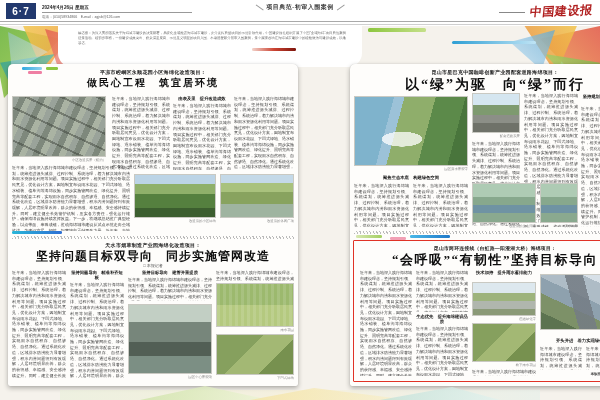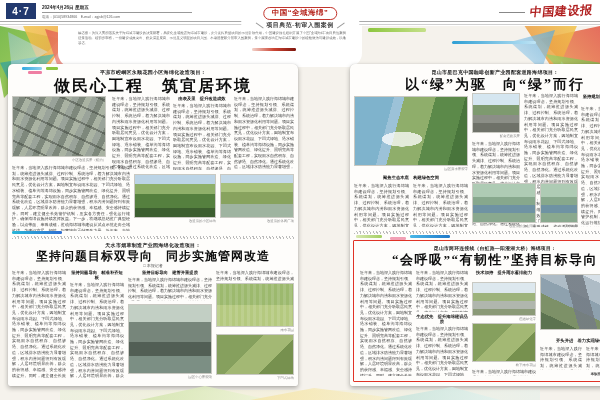--- a/index.html
+++ b/index.html
@@ -79,48 +79,47 @@
     <div class="tri" style="left:8px;top:8px;width:40px;height:40px;background:linear-gradient(135deg,#9fc8e8,#e8f2fa);clip-path:polygon(0 0,100% 50%,10% 100%);opacity:.5;"></div>
   </div>
   <div class="art" style="right:0;top:24px;width:95px;height:74px;">
     <div class="tri" style="right:-10px;top:0;width:70px;height:74px;background:linear-gradient(225deg,#e2574c,#f0b15a);clip-path:polygon(100% 0,0 20%,80% 100%);opacity:.9;"></div>
     <div class="tri" style="right:20px;top:-5px;width:60px;height:55px;background:linear-gradient(240deg,#f2c94c,#e8893f);clip-path:polygon(100% 0,0 0,60% 100%);opacity:.85;"></div>
     <div class="tri" style="right:0;top:30px;width:55px;height:44px;background:linear-gradient(225deg,#7ab648,#c3dc7e);clip-path:polygon(100% 20%,0 0,70% 100%);opacity:.8;"></div>
     <div class="tri" style="right:45px;top:6px;width:45px;height:40px;background:linear-gradient(225deg,#5aa7d8,#bfe0f2);clip-path:polygon(100% 0,0 30%,70% 100%);opacity:.7;"></div>
   </div>
 
   <div id="mh">
-    <div id="pgnum">4·7</div>
+    <div id="pgnum">6·7</div>
     <div id="dateblk">
       <div class="l1">2024年4月26日 星期五</div>
       <div class="l2">电话：(010)58934866　E-mail：zgjsb@126.com</div>
     </div>
   </div>
   <div class="rule1"></div>
   <div class="rule2"></div>
   <div id="badge">
-    <div class="pill">中国“全域海绵”</div>
     <div class="sub"><span class="ribline rl"></span><span>项目典范·初审入围案例</span><span class="ribline rr"></span></div>
   </div>
   <div id="brandline"></div>
   <div id="brand">中国建设报</div>
 
   <div id="introPanel"></div>
   <div id="intro">编者按：为深入贯彻落实关于海绵城市建设的决策部署，系统化全域推进海绵城市建设，充分发挥典型项目的示范引领作用，中国建设报社组织开展了中国“全域海绵”项目典范案例征集活动。经初步审核，一批建设成效突出、群众满意度高、示范意义明显的项目入围。本期选登部分初审入围案例，集中展现各地在海绵城市建设中的经验做法与建设成效，以飨读者。</div>
   <div id="introbar"></div>
   <div class="decobar" style="left:368px;top:28px;width:58px;height:4px;background:linear-gradient(90deg,#8cc63f,#c5e08a);"></div>
   <div class="decobar" style="left:452px;top:41px;width:84px;height:3px;background:linear-gradient(90deg,#2e9fd4,#bfe4f5);"></div>
 
   <div class="page" id="pageL">
     <div class="dash" style="left:14px;top:3px;width:20px;background:linear-gradient(90deg,#31a8e0,#8fd0ee);"></div>
     <div class="dash" style="left:38px;top:3px;width:12px;background:#8cc63f;"></div>
     <div class="dash" style="left:20px;top:7px;width:14px;background:#ef7fa3;"></div>
 
     <div class="kicker" style="top:5px;">平凉市崆峒区永顺花园小区海绵化改造项目：</div>
-    <div class="hl" style="top:12px;font-size:16px;letter-spacing:2px;">做民心工程　筑宜居环境</div>
+    <div class="hl" style="top:12px;font-size:10px;letter-spacing:2px;">做民心工程　筑宜居环境</div>
     <div class="ph ph-aerial" style="left:4px;top:32px;width:94px;height:61px;"></div>
     <div class="cap" style="left:4px;top:94px;width:94px;">小区改造实景（航拍）</div>
     <div class="t" style="left:104px;top:32px;width:58px;height:74px;">近年来，当地深入践行海绵城市建设理念，坚持规划引领、系统谋划，统筹推进源头减排、过程控制、系统治理，着力解决城市内涝和雨水资源化利用等问题。项目实施过程中，相关部门充分听取居民意见，优化设计方案，因地制宜布设雨水花园、下凹式绿地、透水铺装、植草沟等海绵设施，同步实施管网改造、绿化提升、照明完善等配套工程，实现雨水自然积存、自然渗透、自然净化。通过系统化改造，区域排水防涝能力显著增强，积水内涝问题得到有效缓解，人居环境明显改善，群众的获得感、幸福感、安全感持续提升。同时，建立健全长效管护机制，压实各方责任，强化运行维护，确保海绵设施持续发挥效益。下一步，将继续总结推广典型经验，以点带面、串珠成链，推动海绵城市建设从试点示范走向全域推进，为建设宜居、韧性、智慧城市贡献更多力量。近年来，当地深入践行海绵城市建设理念，坚持规划引领、系统谋划，统筹推进源头减排、过程控制、系统治理，着力解决城市内涝和雨水资源化利用等问题。项目实施过程中，相关部门充分听取居民意见，优化设计方案，因地制宜布设雨水花园、下凹式绿地、透水铺装、植草沟等海绵设施，同步实施管网改造、绿化提升、照明完善等配套工程，实现雨水自然积存、自然渗透、自然净化。通过系统化改造，区域排水防涝能力显著增强，积水内涝问题得到有效缓解，人居环境明显改善，群众的获得感、幸福感持续提升。</div>
     <div class="sh" style="left:165px;top:32px;width:58px;">由表及里　提升改造成效</div>
     <div class="t" style="left:165px;top:39px;width:58px;height:67px;">近年来，当地深入践行海绵城市建设理念，坚持规划引领、系统谋划，统筹推进源头减排、过程控制、系统治理，着力解决城市内涝和雨水资源化利用等问题。项目实施过程中，相关部门充分听取居民意见，优化设计方案，因地制宜布设雨水花园、下凹式绿地、透水铺装、植草沟等海绵设施，同步实施管网改造、绿化提升、照明完善等配套工程，实现雨水自然积存、自然渗透、自然净化。通过系统化改造，区域排水防涝能力显著增强，积水内涝问题得到有效缓解，人居环境明显改善，群众的获得感、幸福感、安全感持续提升。同时，建立健全长效管护机制，压实各方责任，强化运行维护，确保海绵设施持续发挥效益。下一步，将继续总结推广典型经验，以点带面、串珠成链，推动海绵城市建设从试点示范走向全域推进，为建设宜居、韧性、智慧城市贡献更多力量。近年来，当地深入践行海绵城市建设理念，坚持规划引领、系统谋划，统筹推进源头减排、过程控制、系统治理，着力解决城市内涝和雨水资源化利用等问题。项目实施过程中，相关部门充分听取居民意见，优化设计方案，因地制宜布设雨水花园、下凹式绿地、透水铺装、植草沟等海绵设施，同步实施管网改造、绿化提升、照明完善等配套工程，实现雨水自然积存、自然渗透、自然净化。通过系统化改造，区域排水防涝能力显著增强，积水内涝问题得到有效缓解，人居环境明显改善，群众的获得感、幸福感持续提升。</div>
     <div class="t" style="left:226px;top:32px;width:60px;height:74px;">近年来，当地深入践行海绵城市建设理念，坚持规划引领、系统谋划，统筹推进源头减排、过程控制、系统治理，着力解决城市内涝和雨水资源化利用等问题。项目实施过程中，相关部门充分听取居民意见，优化设计方案，因地制宜布设雨水花园、下凹式绿地、透水铺装、植草沟等海绵设施，同步实施管网改造、绿化提升、照明完善等配套工程，实现雨水自然积存、自然渗透、自然净化。通过系统化改造，区域排水防涝能力显著增强，积水内涝问题得到有效缓解，人居环境明显改善，群众的获得感、幸福感、安全感持续提升。同时，建立健全长效管护机制，压实各方责任，强化运行维护，确保海绵设施持续发挥效益。下一步，将继续总结推广典型经验，以点带面、串珠成链，推动海绵城市建设从试点示范走向全域推进，为建设宜居、韧性、智慧城市贡献更多力量。近年来，当地深入践行海绵城市建设理念，坚持规划引领、系统谋划，统筹推进源头减排、过程控制、系统治理，着力解决城市内涝和雨水资源化利用等问题。项目实施过程中，相关部门充分听取居民意见，优化设计方案，因地制宜布设雨水花园、下凹式绿地、透水铺装、植草沟等海绵设施，同步实施管网改造、绿化提升、照明完善等配套工程，实现雨水自然积存、自然渗透、自然净化。通过系统化改造，区域排水防涝能力显著增强，积水内涝问题得到有效缓解，人居环境明显改善，群众的获得感、幸福感持续提升。</div>
     <div class="t" style="left:4px;top:101px;width:118px;height:66px;">近年来，当地深入践行海绵城市建设理念，坚持规划引领、系统谋划，统筹推进源头减排、过程控制、系统治理，着力解决城市内涝和雨水资源化利用等问题。项目实施过程中，相关部门充分听取居民意见，优化设计方案，因地制宜布设雨水花园、下凹式绿地、透水铺装、植草沟等海绵设施，同步实施管网改造、绿化提升、照明完善等配套工程，实现雨水自然积存、自然渗透、自然净化。通过系统化改造，区域排水防涝能力显著增强，积水内涝问题得到有效缓解，人居环境明显改善，群众的获得感、幸福感、安全感持续提升。同时，建立健全长效管护机制，压实各方责任，强化运行维护，确保海绵设施持续发挥效益。下一步，将继续总结推广典型经验，以点带面、串珠成链，推动海绵城市建设从试点示范走向全域推进，为建设宜居、韧性、智慧城市贡献更多力量。近年来，当地深入践行海绵城市建设理念，坚持规划引领、系统谋划，统筹推进源头减排、过程控制、系统治理，着力解决城市内涝和雨水资源化利用等问题。项目实施过程中，相关部门充分听取居民意见，优化设计方案，因地制宜布设雨水花园、下凹式绿地、透水铺装、植草沟等海绵设施，同步实施管网改造、绿化提升、照明完善等配套工程，实现雨水自然积存、自然渗透、自然净化。通过系统化改造，区域排水防涝能力显著增强，积水内涝问题得到有效缓解，人居环境明显改善，群众的获得感、幸福感持续提升。</div>
     <div class="ph ph-court1" style="left:126px;top:110px;width:82px;height:44px;"></div>
     <div class="cap" style="left:126px;top:155px;width:82px;">改造后的小区绿地</div>
     <div class="ph ph-court2" style="left:212px;top:110px;width:74px;height:44px;"></div>

